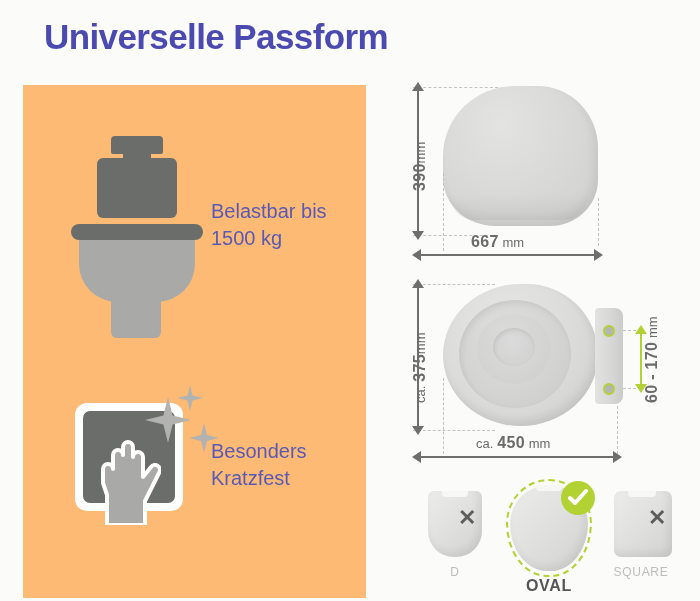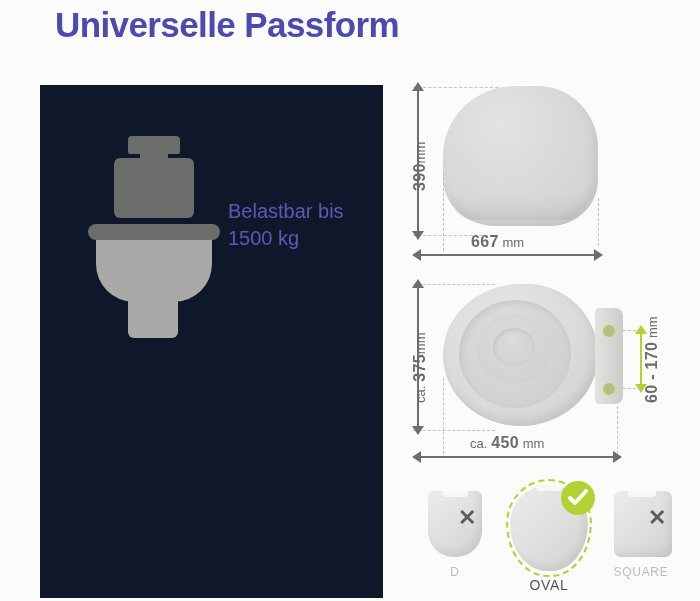--- a/index.html
+++ b/index.html
@@ -12,23 +12,22 @@
     background: #fbfbfa;
     font-family: "Liberation Sans", sans-serif;
     overflow: hidden;
     position: relative;
   }
 
   
   #header {
     position: absolute;
     left: 44px;
-    top: 4px;
+    top: 16px;
     width: 430px;
-    margin-left: 11px;
   }
   #main-title {
     font-size: 35px;
     font-weight: bold;
     color: #4a4ab0;
     letter-spacing: -0.6px;
     line-height: 42px;
     margin: 0;
     white-space: nowrap;
   }
@@ -37,25 +36,25 @@
     color: #5a5ab5;
     line-height: 24px;
     margin: 3px 0 0 2px;
     font-weight: normal;
     white-space: nowrap;
   }
 
   
   #feature-panel {
     position: absolute;
-    left: 40px;
+    left: 23px;
     top: 85px;
     width: 343px;
     height: 513px;
-    background: #0f172a;
+    background: #fdba74;
   }
   .feature-row {
     position: absolute;
     display: flex;
     align-items: center;
   }
   #feature-load   { left: 30px; top: 35px;  width: 300px; height: 210px; }
   #feature-scratch{ left: 30px; top: 300px; width: 300px; height: 160px; }
 
   .feature-icon {
@@ -154,21 +153,21 @@
     background:#b5b5b4; border:2px solid #b2d233; box-sizing:border-box;
   }
 
   
   #shape-compare { position:absolute; left:398px; top:483px; width:300px; height:118px; }
   .shape-item { position:absolute; width:86px; text-align:center; }
   .shape-label {
     position:absolute; left:0; width:86px; text-align:center;
     font-size:12px; color:#bdbdbd; letter-spacing:0.7px;
   }
-  .shape-label.selected { color:#555555; font-weight:normal; font-size:14px; }
+  .shape-label.selected { color:#555555; font-weight:bold; font-size:16px; }
 
   .sh-body {
     position:absolute; left:16px; top:0;
     background: linear-gradient(135deg,#ececeb 0%,#e1e1e0 45%,#d2d2d1 100%);
     box-shadow: inset -3px -4px 8px rgba(0,0,0,0.07);
   }
   .sh-d      { width:54px; height:66px; border-radius:6px 6px 26px 26px; }
   .sh-oval   { width:78px; height:86px; border-radius:50% 50% 48% 48% / 45% 45% 55% 55%; left:4px; }
   .sh-square { width:58px; height:66px; border-radius:7px; }
   .sh-notch {
@@ -206,20 +205,36 @@
       <div class="wt-neck"></div>
       <div class="wt-body"></div>
       <div class="tl-lid"></div>
       <div class="tl-bowl"></div>
       <div class="tl-stem"></div>
     </div>
     <div class="feature-text">Belastbar bis
 1500 kg</div>
   </div>
 
+  <div class="feature-row" id="feature-scratch">
+    <div class="feature-icon">
+      <div class="sc-frame"></div>
+      <div class="sc-inner"></div>
+      <svg class="sc-hand" viewBox="0 0 66 100">
+        <g fill="#a9aaa7" stroke="#ffffff" stroke-width="4" stroke-linejoin="round" stroke-linecap="round">
+          <path d="M8,58 L8,44 a5,5 0 0 1 10,0 L18,30 a5,5 0 0 1 10,0 L28,22 a5,5 0 0 1 10,0 L38,32 a5,5 0 0 1 10,0 L48,52 l8,-10 a5,5 0 0 1 8,6 L50,76 L50,100 L12,100 L12,70 Z"></path>
+        </g>
+      </svg>
+      <div class="sparkle sp1"></div>
+      <div class="sparkle sp2"></div>
+      <div class="sparkle sp3"></div>
+    </div>
+    <div class="feature-text">Besonders
+Kratzfest</div>
+  </div>
 </div>
 
 <div id="tech-area">
 
   <div style="position:absolute; left:0; top:0; width:305px; height:195px;">
 
     <div id="lid-shape"></div>
 
     <div class="dash-h" style="left:18px;  top:9px;   width:85px;"></div>
     <div class="dash-h" style="left:18px;  top:157px; width:85px;"></div>
@@ -272,21 +287,21 @@
       </svg>
     <div class="dim-label vert" style="left:16px; top:125px; transform:rotate(-90deg);"><span class="unit">ca.</span> <b>375</b><span class="unit">mm</span></div>
 
     <div class="dim-line" style="left:22px; top:178px; width:201px; height:1.5px;"></div>
     <svg style="position:absolute;left:17px;top:173px;" width="9" height="12">
         <polygon points="0,6 9,0 9,12" fill="#6e6e6e"></polygon>
       </svg>
     <svg style="position:absolute;left:218px;top:173px;" width="9" height="12">
         <polygon points="9,6 0,0 0,12" fill="#6e6e6e"></polygon>
       </svg>
-    <div class="dim-label" style="left:75px; top:156px;"><span class="unit">ca.</span> <b>450</b> <span class="unit">mm</span></div>
+    <div class="dim-label" style="left:81px; top:156px;"><span class="unit">ca.</span> <b>450</b> <span class="unit">mm</span></div>
 
     <div class="dim-line" style="left:245px; top:52px; width:2px; height:58px; background:#b2d233;"></div>
     <svg style="position:absolute;left:240px;top:47px;" width="12" height="9">
         <polygon points="6,0 0,9 12,9" fill="#b2d233"></polygon>
       </svg>
     <svg style="position:absolute;left:240px;top:106px;" width="12" height="9">
         <polygon points="6,9 0,0 12,0" fill="#b2d233"></polygon>
       </svg>
     <div class="dim-label vert" style="left:248px; top:125px; transform:rotate(-90deg);"><b>60 - 170</b> <span class="unit">mm</span></div>
   </div>

